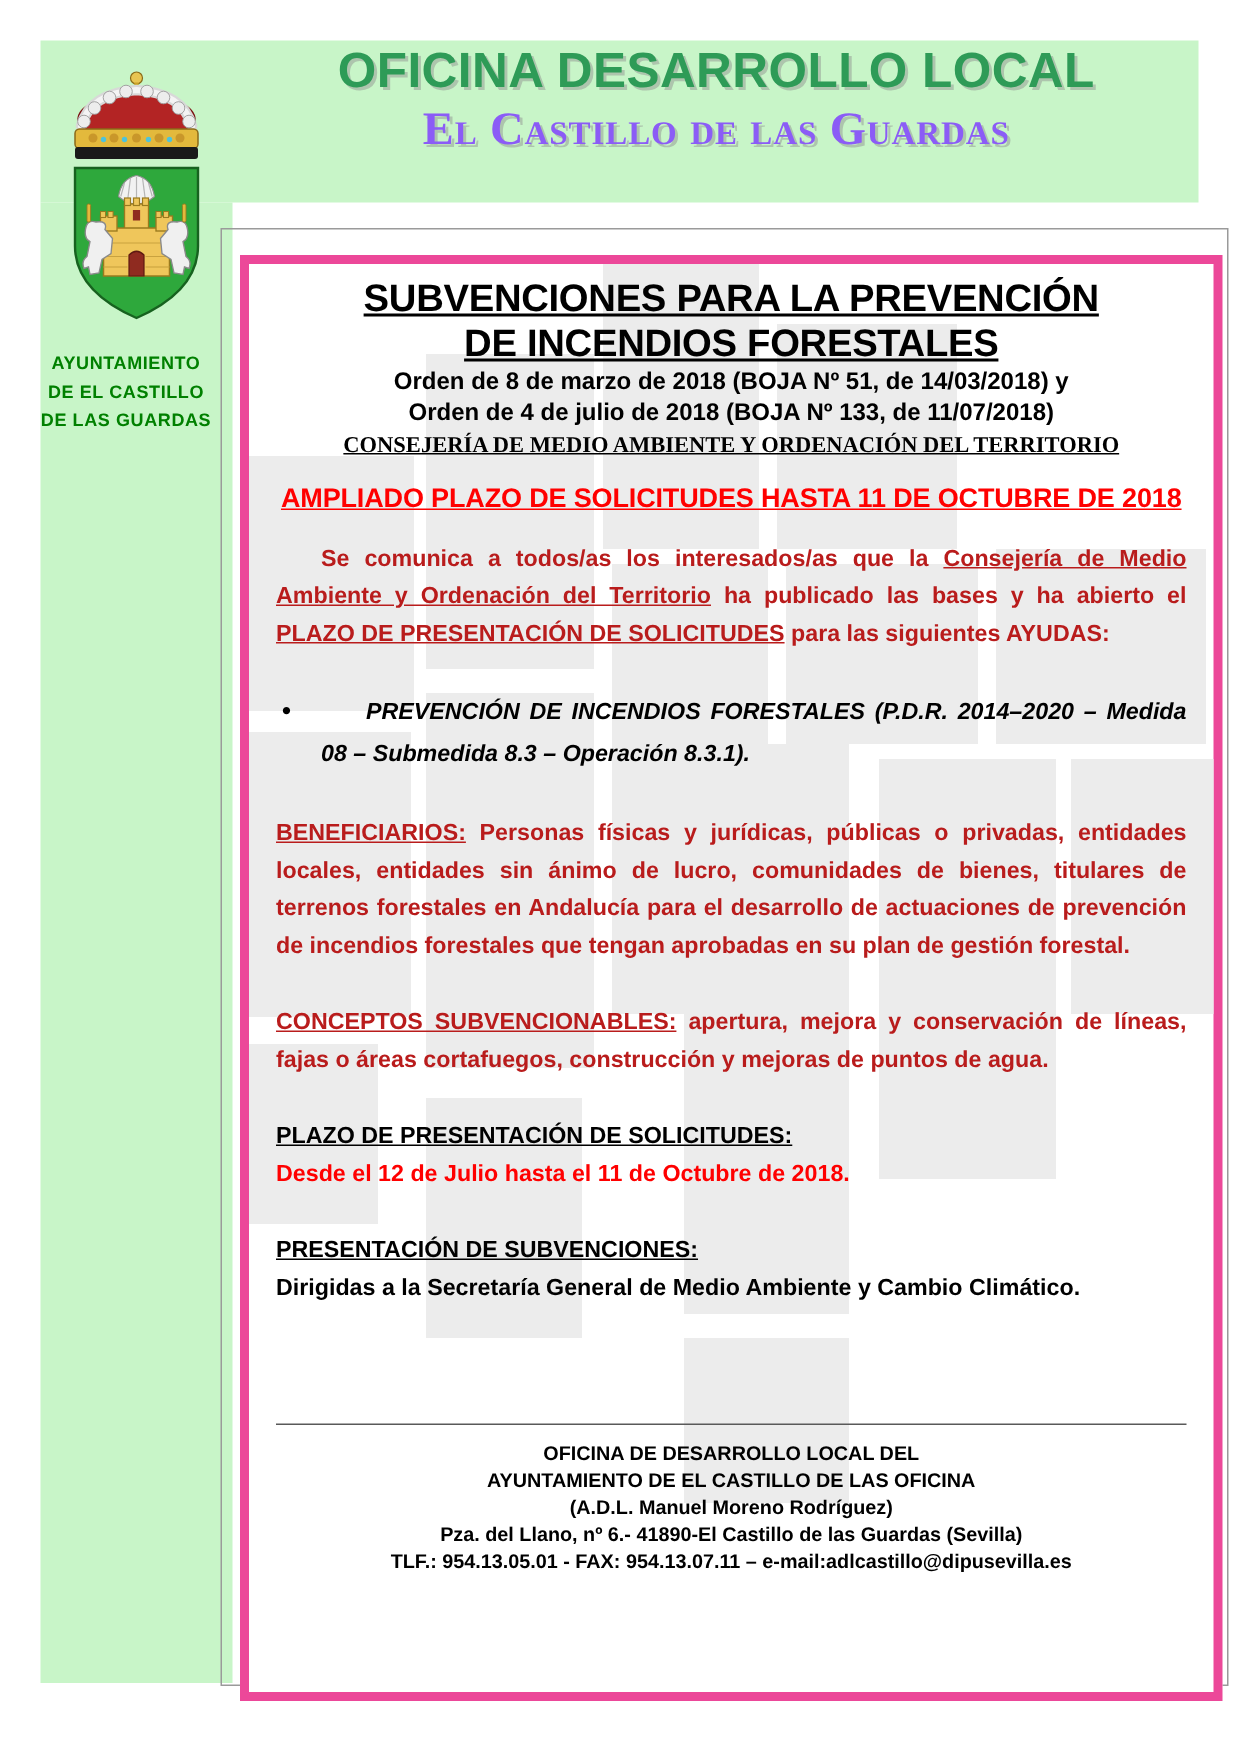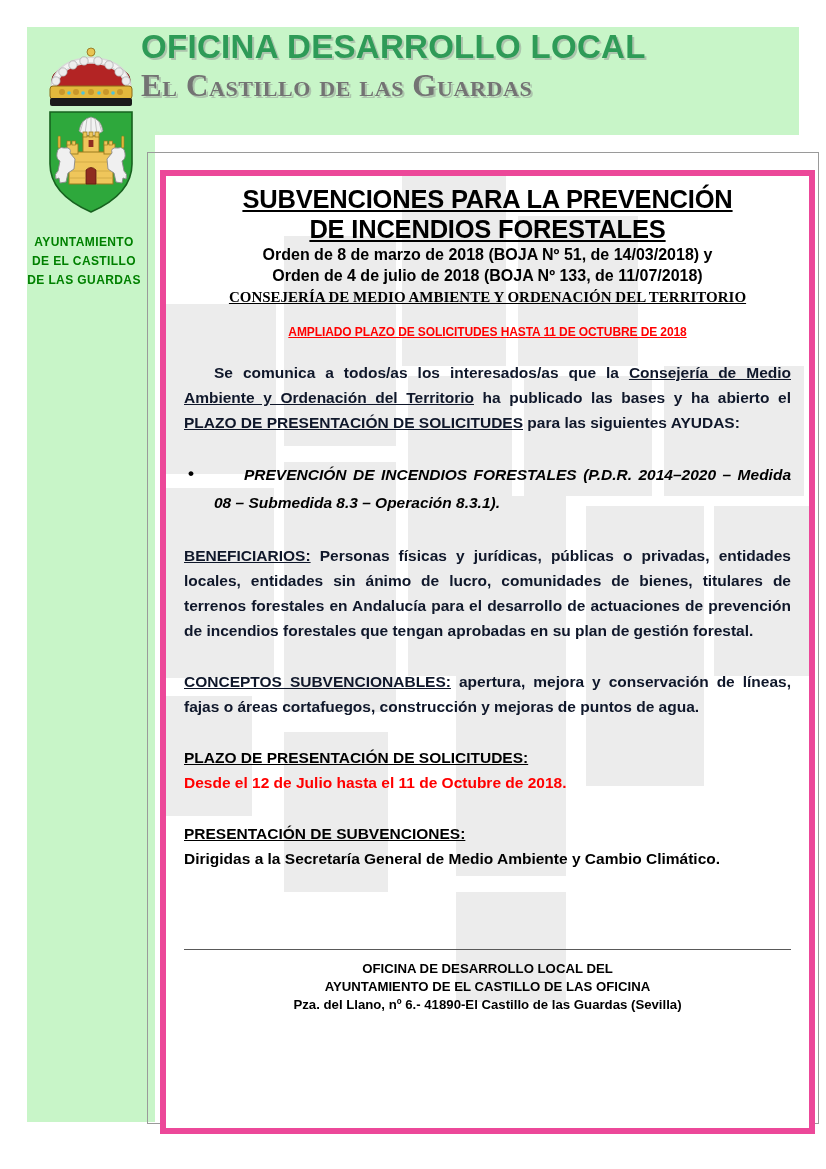--- a/index.html
+++ b/index.html
@@ -34,41 +34,41 @@
     width: 772px; height: 108px;
   }
   #banner-left {
     left: 27px; top: 135px;
     width: 128px; height: 987px;
   }
 
   
   #header-titles {
     position: absolute;
-    left: 141px; top: 28px;
+    left: 155px; top: 28px;
     width: 645px;
-    text-align: left;
+    text-align: center;
     z-index: 6;
   }
   #title-line1 {
     font-family: "Liberation Sans", sans-serif;
     font-weight: bold;
     font-size: 33px;
     line-height: 38px;
     color: #2E9B57;
     letter-spacing: 0.3px;
     text-shadow: 2px 2px 0 rgba(140,140,140,0.45);
     white-space: nowrap;
   }
   #title-line2 {
     font-family: "Liberation Serif", serif;
     font-weight: bold;
     font-size: 31px;
     line-height: 40px;
-    color: #737373;
+    color: #8b5cf6;
     font-variant: small-caps;
     letter-spacing: 0.6px;
     text-shadow: 2px 2px 0 rgba(140,140,140,0.45);
     white-space: nowrap;
   }
 
   
   #coat-of-arms {
     position: absolute;
     left: 30px; top: 36px;
@@ -160,32 +160,32 @@
     line-height: 20px;
     text-decoration: underline;
     color: #000;
     margin-top: 1px;
   }
 
   #ampliado {
     text-align: center;
     color: #FF0000;
     font-weight: bold;
-    font-size: 12px;
+    font-size: 18px;
     line-height: 19px;
     text-decoration: underline;
     margin-top: 16px;
     letter-spacing: -0.1px;
   }
 
   .body-par {
     font-size: 15.5px;
     line-height: 25px;
     font-weight: bold;
-    color: #0f172a;
+    color: #b91c1c;
     text-align: justify;
     margin: 0 18px 0 18px;
   }
   #intro-par { margin-top: 18px; text-indent: 30px; }
 
   #bullet-row {
     display: flex;
     margin: 26px 18px 0 18px;
   }
   #bullet-dot {
@@ -421,19 +421,21 @@
       <div class="sec-block">
         <div class="sec-head">PRESENTACIÓN DE SUBVENCIONES:</div>
         <div class="sec-body">Dirigidas a la Secretaría General de Medio Ambiente y Cambio Climático.</div>
       </div>
 
       <div id="footer">
         <div id="footer-rule"></div>
         <div id="footer-lines">
           <div>OFICINA DE DESARROLLO LOCAL DEL</div>
           <div>AYUNTAMIENTO DE EL CASTILLO DE LAS OFICINA</div>
+          <div>(A.D.L. Manuel Moreno Rodríguez)</div>
           <div>Pza. del Llano, nº 6.- 41890-El Castillo de las Guardas (Sevilla)</div>
+          <div>TLF.: 954.13.05.01 - FAX: 954.13.07.11 – e-mail:adlcastillo@dipusevilla.es</div>
         </div>
       </div>
 
     </div>
   </div>
 </div>
 
 </body></html>

